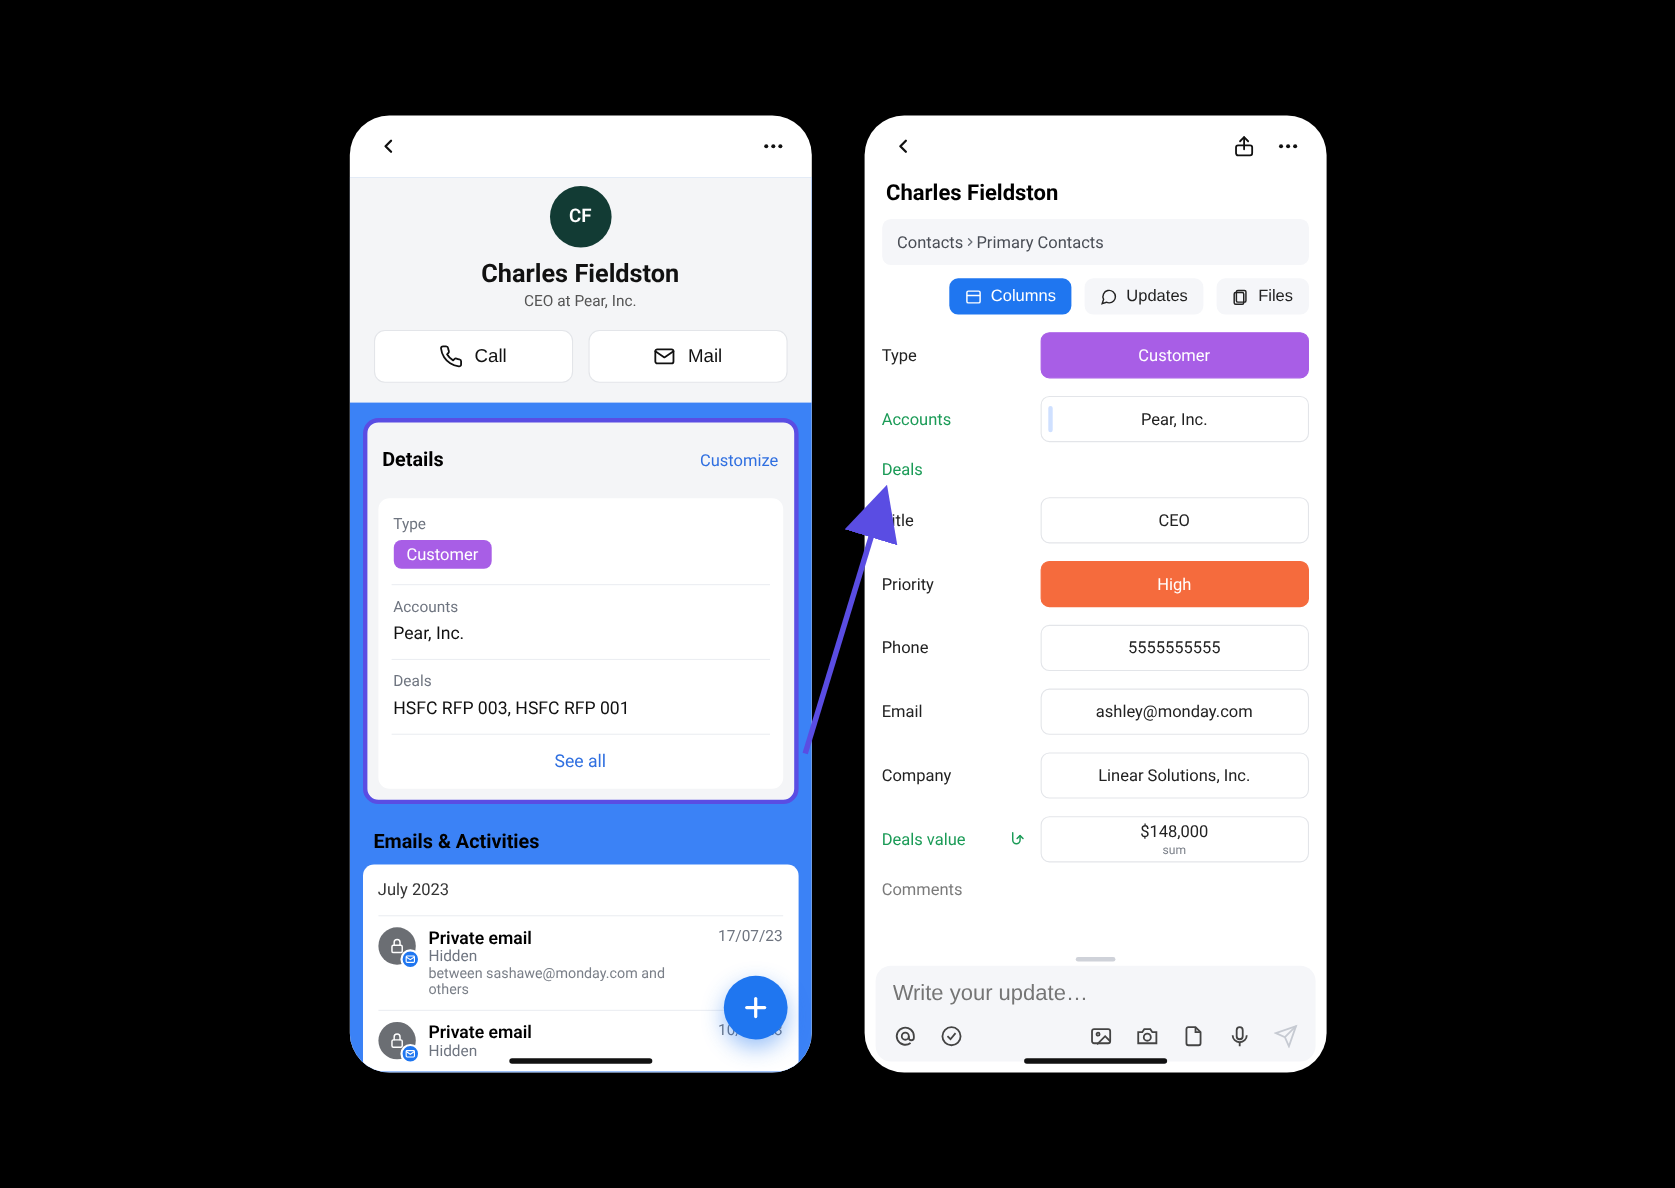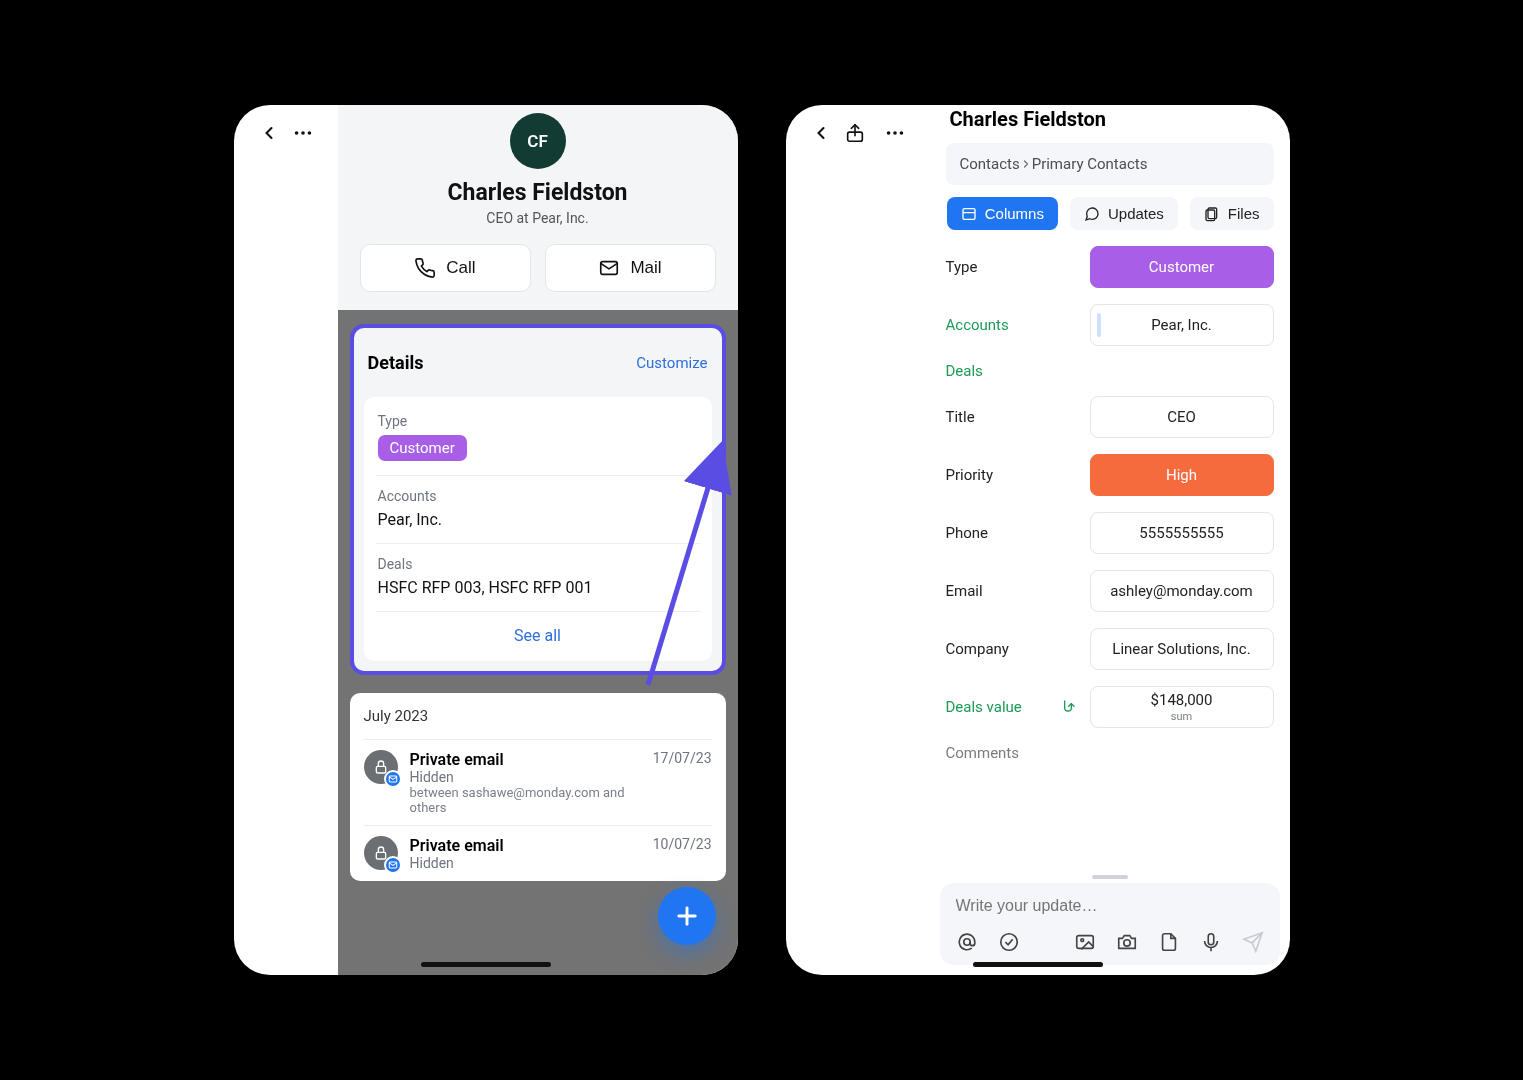--- a/index.html
+++ b/index.html
@@ -13,44 +13,44 @@
   }
   .canvas {
     position: absolute;
     top: 50%; left: 50%;
     transform: translate(-50%, -50%);
     display: flex;
     gap: 48px;
     align-items: flex-start;
   }
   .phone {
-    width: 504px;
+    width: 420px;
     height: 870px;
     background: #fff;
     border-radius: 36px;
     box-shadow: 0 18px 38px rgba(0,0,0,.35);
     position: relative;
     overflow: hidden;
     display: flex;
-    flex-direction: row;
+    flex-direction: column;
   }
   .phone-topbar {
     height: 56px;
     display: flex;
     align-items: center;
     justify-content: space-between;
     padding: 0 18px;
   }
   .iconbtn {
     width: 34px; height: 34px;
     display: flex; align-items: center; justify-content: center;
     border: none; background: none; cursor: pointer;
     color: #111;
   }
-  .phone.left .scroll { background:#737373; flex:1; overflow:hidden; }
+  .phone.left .scroll { background:#3b82f6; flex:1; overflow:hidden; }
   .profile-header {
     background:#f4f5f7;
     padding: 8px 18px 18px;
     text-align: center;
   }
   .avatar {
     width: 56px; height: 56px;
     border-radius: 50%;
     background:#123b34;
     color:#fff;
@@ -170,21 +170,21 @@
   .update-bar{
     margin:0 10px 10px;background:#f5f6f9;border-radius:14px;
     padding:10px 14px 10px;display:flex;flex-direction:column;gap:10px;
     position:relative;
   }
   .update-handle{
     width:36px;height:4px;background:#cfd2d9;border-radius:3px;
     position:absolute;left:50%;top:-8px;transform:translateX(-50%);
   }
   .update-input{
-    border:none;background:transparent;font-size:16px;color:#9aa0aa;outline:none;
+    border:none;background:transparent;font-size:20px;color:#9aa0aa;outline:none;
     padding:4px 2px;
   }
   .update-icons{display:flex;align-items:center;gap:16px;}
   .update-icons .spacer{flex:1;}
   .tool-ic{color:#444;display:flex;align-items:center;justify-content:center;width:26px;height:26px;cursor:pointer;}
   .tool-ic.disabled{color:#c6cad2;cursor:default;}
 
   
   .arrow-svg{
     position:absolute; pointer-events:none;
@@ -248,20 +248,21 @@
             <div class="detail-value">Pear, Inc.</div>
           </div>
           <div class="detail-row">
             <div class="detail-label">Deals</div>
             <div class="detail-value">HSFC RFP 003, HSFC RFP 001</div>
           </div>
           <div class="seeall">See all</div>
         </div>
       </div>
 
+      <div class="section-title">Emails &amp; Activities</div>
       <div class="activities-card">
         <div class="month-label">July 2023</div>
 
         <div class="activity-row">
           <div class="activity-avatar">
             <svg width="16" height="16" viewBox="0 0 24 24" fill="none" stroke="#fff" stroke-width="2" stroke-linecap="round" stroke-linejoin="round">
                 <rect x="5" y="11" width="14" height="10" rx="2"></rect>
                 <path d="M8 11V7a4 4 0 0 1 8 0v4"></path>
               </svg>
             <span class="badge">

